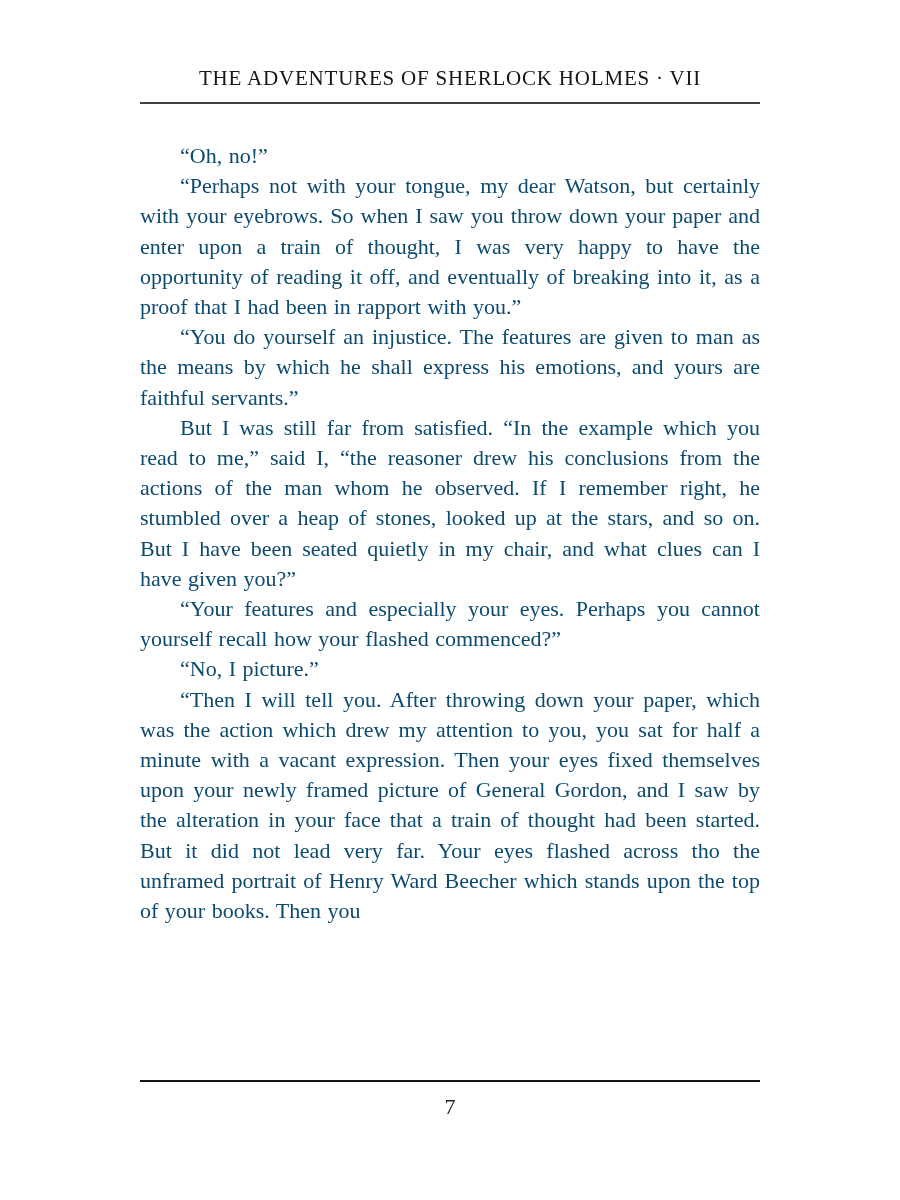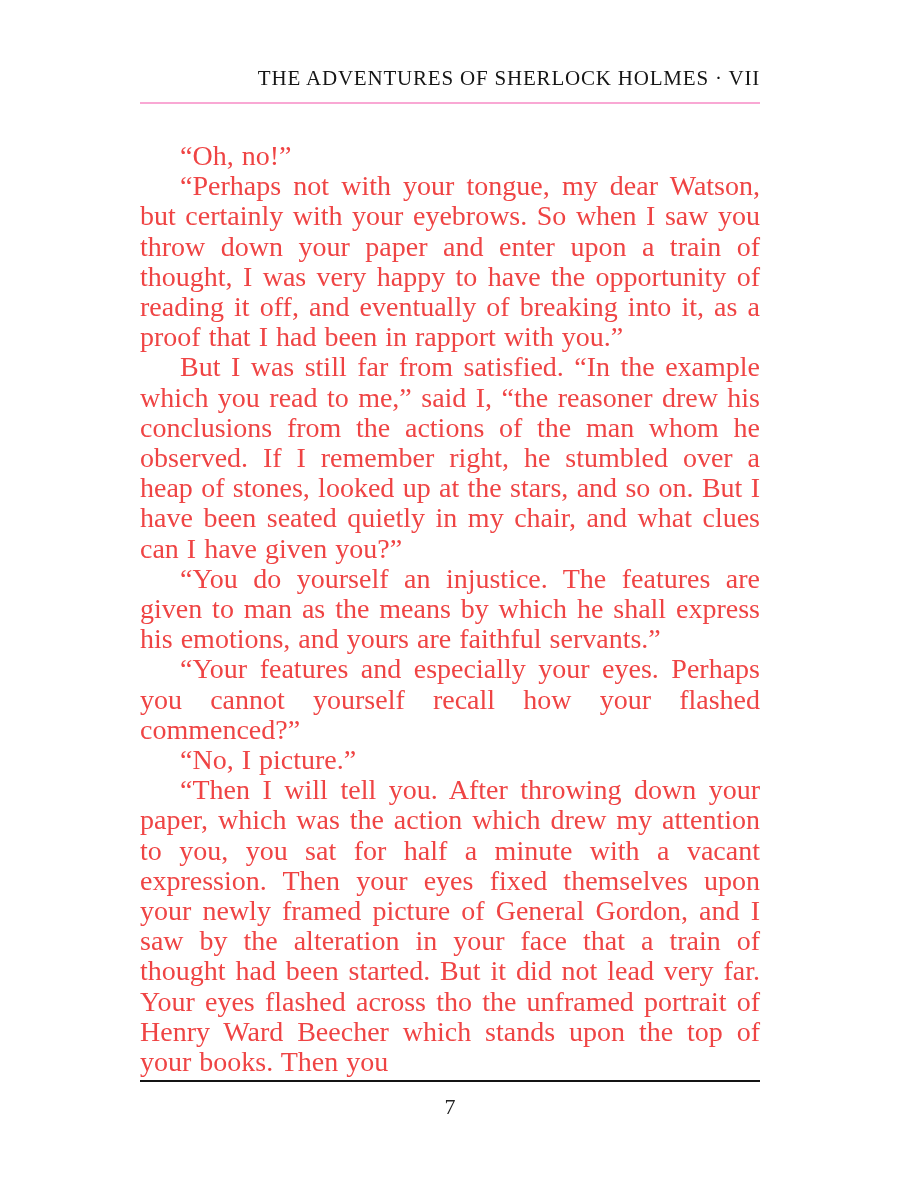--- a/index.html
+++ b/index.html
@@ -18,39 +18,39 @@
     overflow: hidden;
   }
   .content-col {
     position: absolute;
     left: 140px;
     width: 620px;
     top: 0;
   }
   .running-header {
     margin-top: 66px;
-    text-align: right;
+    text-align: center;
     font-size: 21px;
     letter-spacing: 0.8px;
     color: #161616;
     padding-bottom: 11px;
-    border-bottom: 2px solid #f9a8d4;
+    border-bottom: 2px solid #404040;
     white-space: nowrap;
   }
   .body-text {
     margin-top: 37px;
   }
   .body-text p {
     margin: 0;
     padding: 0;
     text-indent: 40px;
-    font-size: 28px;
+    font-size: 22px;
     line-height: 30.2px;
     text-align: justify;
-    color: #ef4444;
+    color: #0c4a6e;
     word-spacing: 1px;
   }
   .footer {
     position: absolute;
     left: 140px;
     width: 620px;
     top: 1080px;
     border-top: 2px solid #141414;
   }
   .page-number {
@@ -62,22 +62,22 @@
 </style>
 </head>
 <body>
 
 <div class="page">
   <div class="content-col">
     <div class="running-header">THE ADVENTURES OF SHERLOCK HOLMES · VII</div>
     <div class="body-text">
       <p>“Oh, no!”</p>
       <p>“Perhaps not with your tongue, my dear Watson, but certainly with your eyebrows. So when I saw you throw down your paper and enter upon a train of thought, I was very happy to have the opportunity of reading it off, and eventually of breaking into it, as a proof that I had been in rapport with you.”</p>
+      <p>“You do yourself an injustice. The features are given to man as the means by which he shall express his emotions, and yours are faithful servants.”</p>
       <p>But I was still far from satisfied. “In the example which you read to me,” said I, “the reasoner drew his conclusions from the actions of the man whom he observed. If I remember right, he stumbled over a heap of stones, looked up at the stars, and so on. But I have been seated quietly in my chair, and what clues can I have given you?”</p>
-      <p>“You do yourself an injustice. The features are given to man as the means by which he shall express his emotions, and yours are faithful servants.”</p>
       <p>“Your features and especially your eyes. Perhaps you cannot yourself recall how your flashed commenced?”</p>
       <p>“No, I picture.”</p>
       <p>“Then I will tell you. After throwing down your paper, which was the action which drew my attention to you, you sat for half a minute with a vacant expression. Then your eyes fixed themselves upon your newly framed picture of General Gordon, and I saw by the alteration in your face that a train of thought had been started. But it did not lead very far. Your eyes flashed across tho the unframed portrait of Henry Ward Beecher which stands upon the top of your books. Then you</p>
     </div>
   </div>
   <div class="footer">
     <div class="page-number">7</div>
   </div>
 </div>
 

